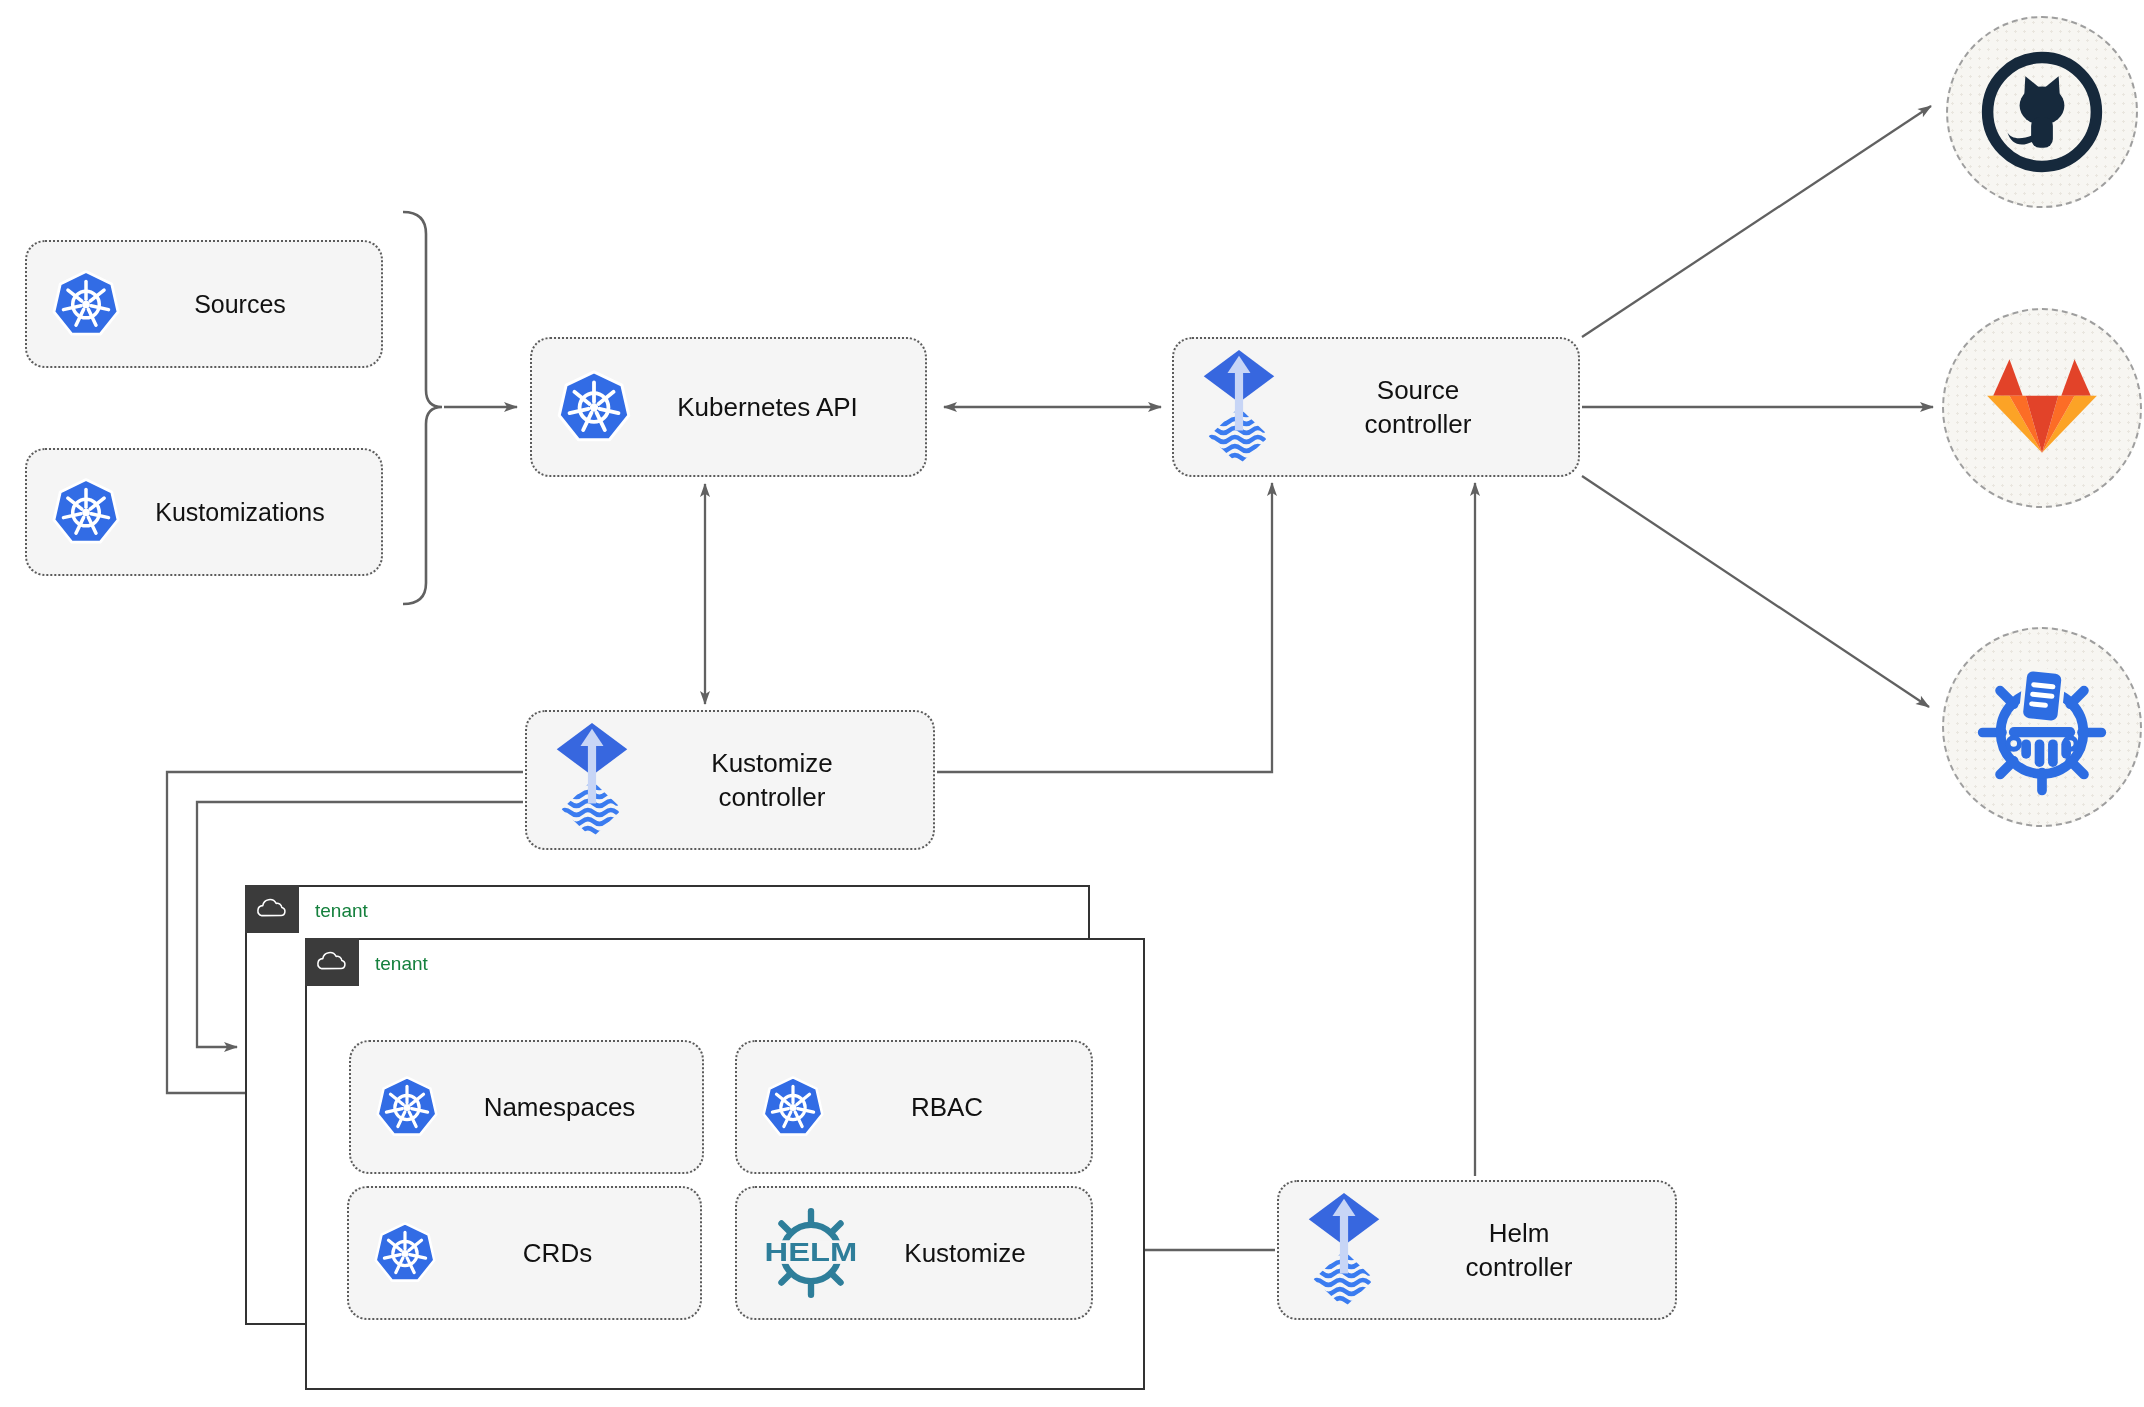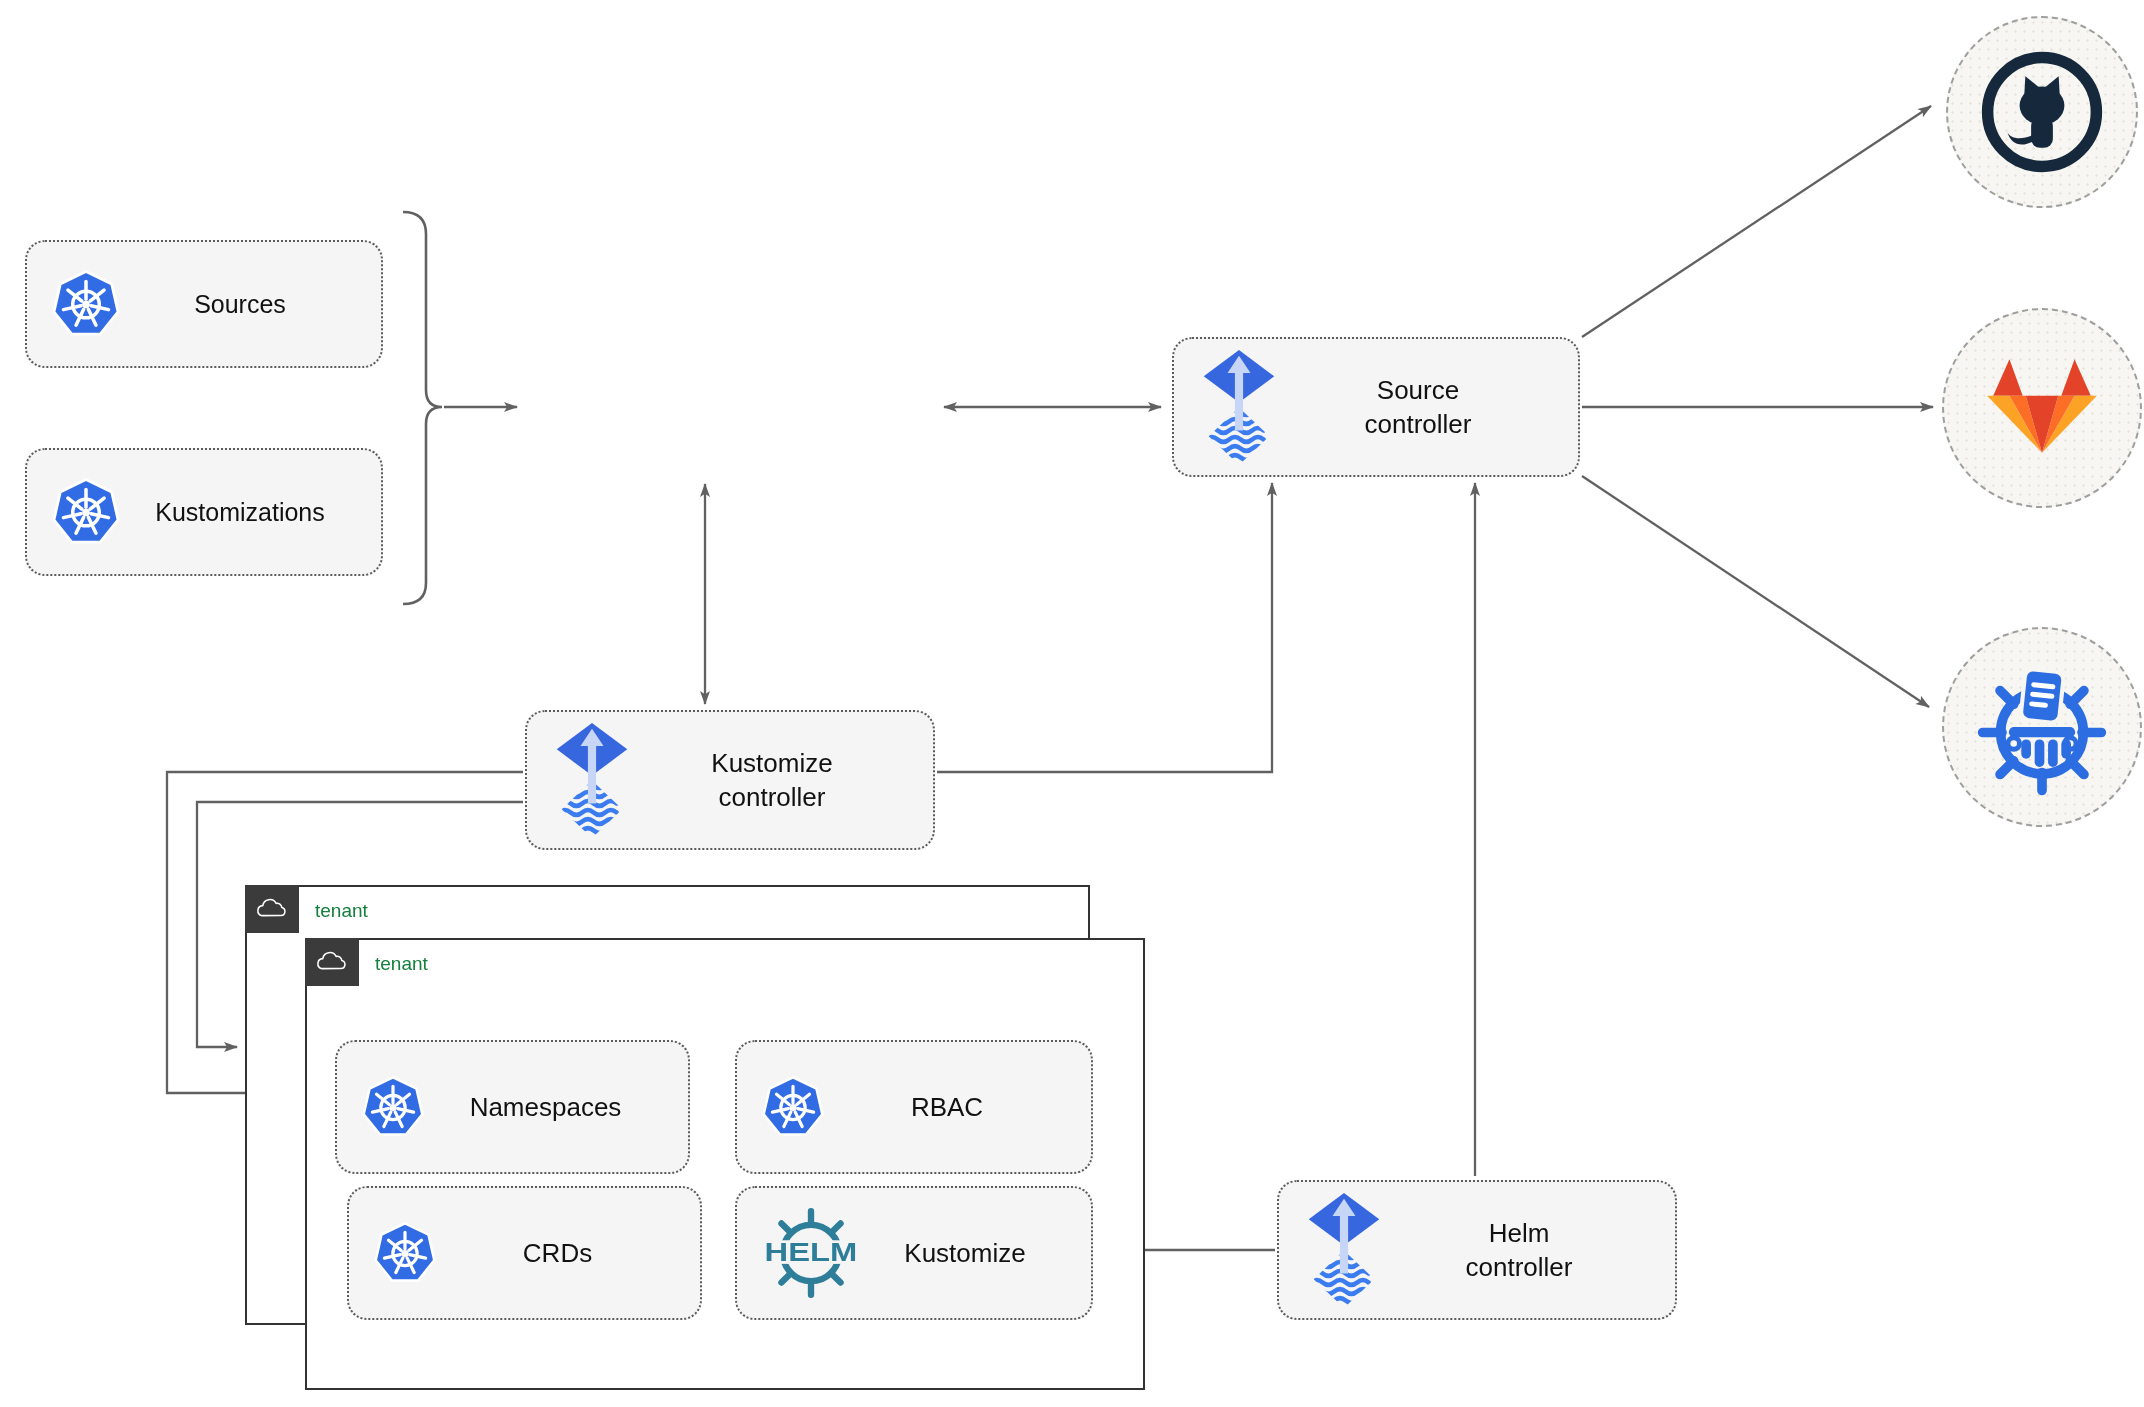--- a/index.html
+++ b/index.html
@@ -172,20 +172,26 @@
       </svg>
     <div class="label small">Kustomizations</div>
   </div>
   <div class="node" style="left:25px;top:240px;width:358px;height:128px;">
     <svg class="nicon" width="70" height="73" viewBox="0 0 100 104">
         <use href="#k8s-sym"></use>
       </svg>
     <div class="label small">Sources</div>
   </div>
 
+  <div class="node" style="left:530px;top:337px;width:397px;height:140px;">
+    <svg class="nicon" width="76" height="79" viewBox="0 0 100 104">
+        <use href="#k8s-sym"></use>
+      </svg>
+    <div class="label">Kubernetes API</div>
+  </div>
 
   <div class="node" style="left:1172px;top:337px;width:408px;height:140px;">
     <svg class="nicon" width="82" height="115" viewBox="0 0 100 140">
         <use href="#flux-sym"></use>
       </svg>
     <div class="label two">
       <span>Source</span>
       <span>controller</span>
     </div>
   </div>
@@ -236,21 +242,21 @@
   </div>
 
   <div class="tenant front" style="left:305px;top:938px;width:840px;height:452px;">
     <div class="badge">
       <svg width="36" height="25" viewBox="0 0 60 42">
           <use href="#cloud-sym"></use>
         </svg>
     </div>
     <div class="tenant-label">tenant</div>
 
-    <div class="node" style="left:28px;top:100px;width:355px;height:134px;align-items:center;">
+    <div class="node" style="left:42px;top:100px;width:355px;height:134px;align-items:center;">
       <svg class="nicon" width="64" height="67" viewBox="0 0 100 104">
           <use href="#k8s-sym"></use>
         </svg>
       <div class="label">Namespaces</div>
     </div>
     <div class="node" style="left:428px;top:100px;width:358px;height:134px;">
       <svg class="nicon" width="64" height="67" viewBox="0 0 100 104">
           <use href="#k8s-sym"></use>
         </svg>
       <div class="label">RBAC</div>

